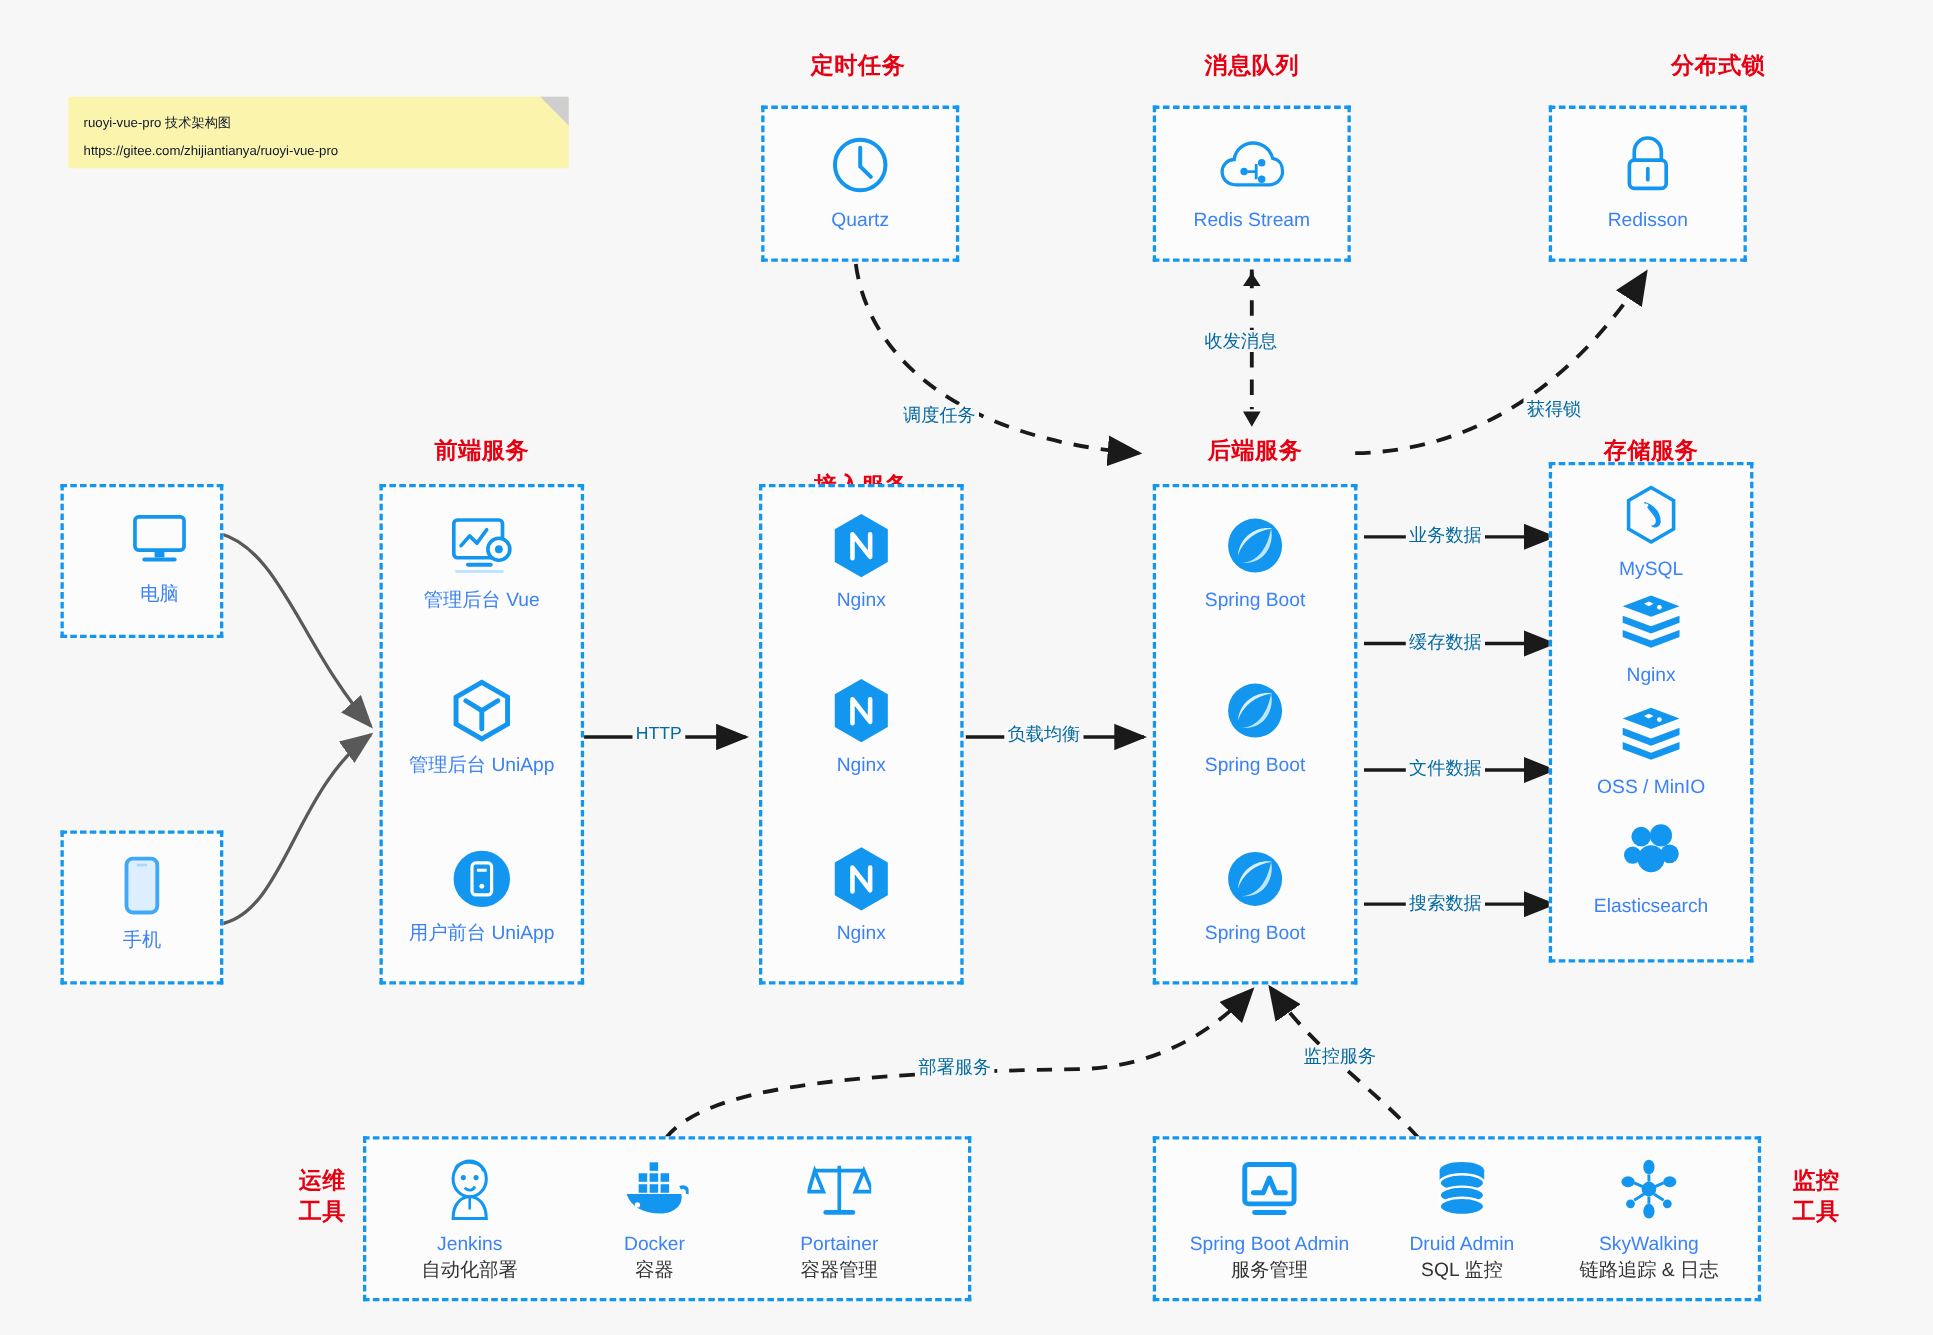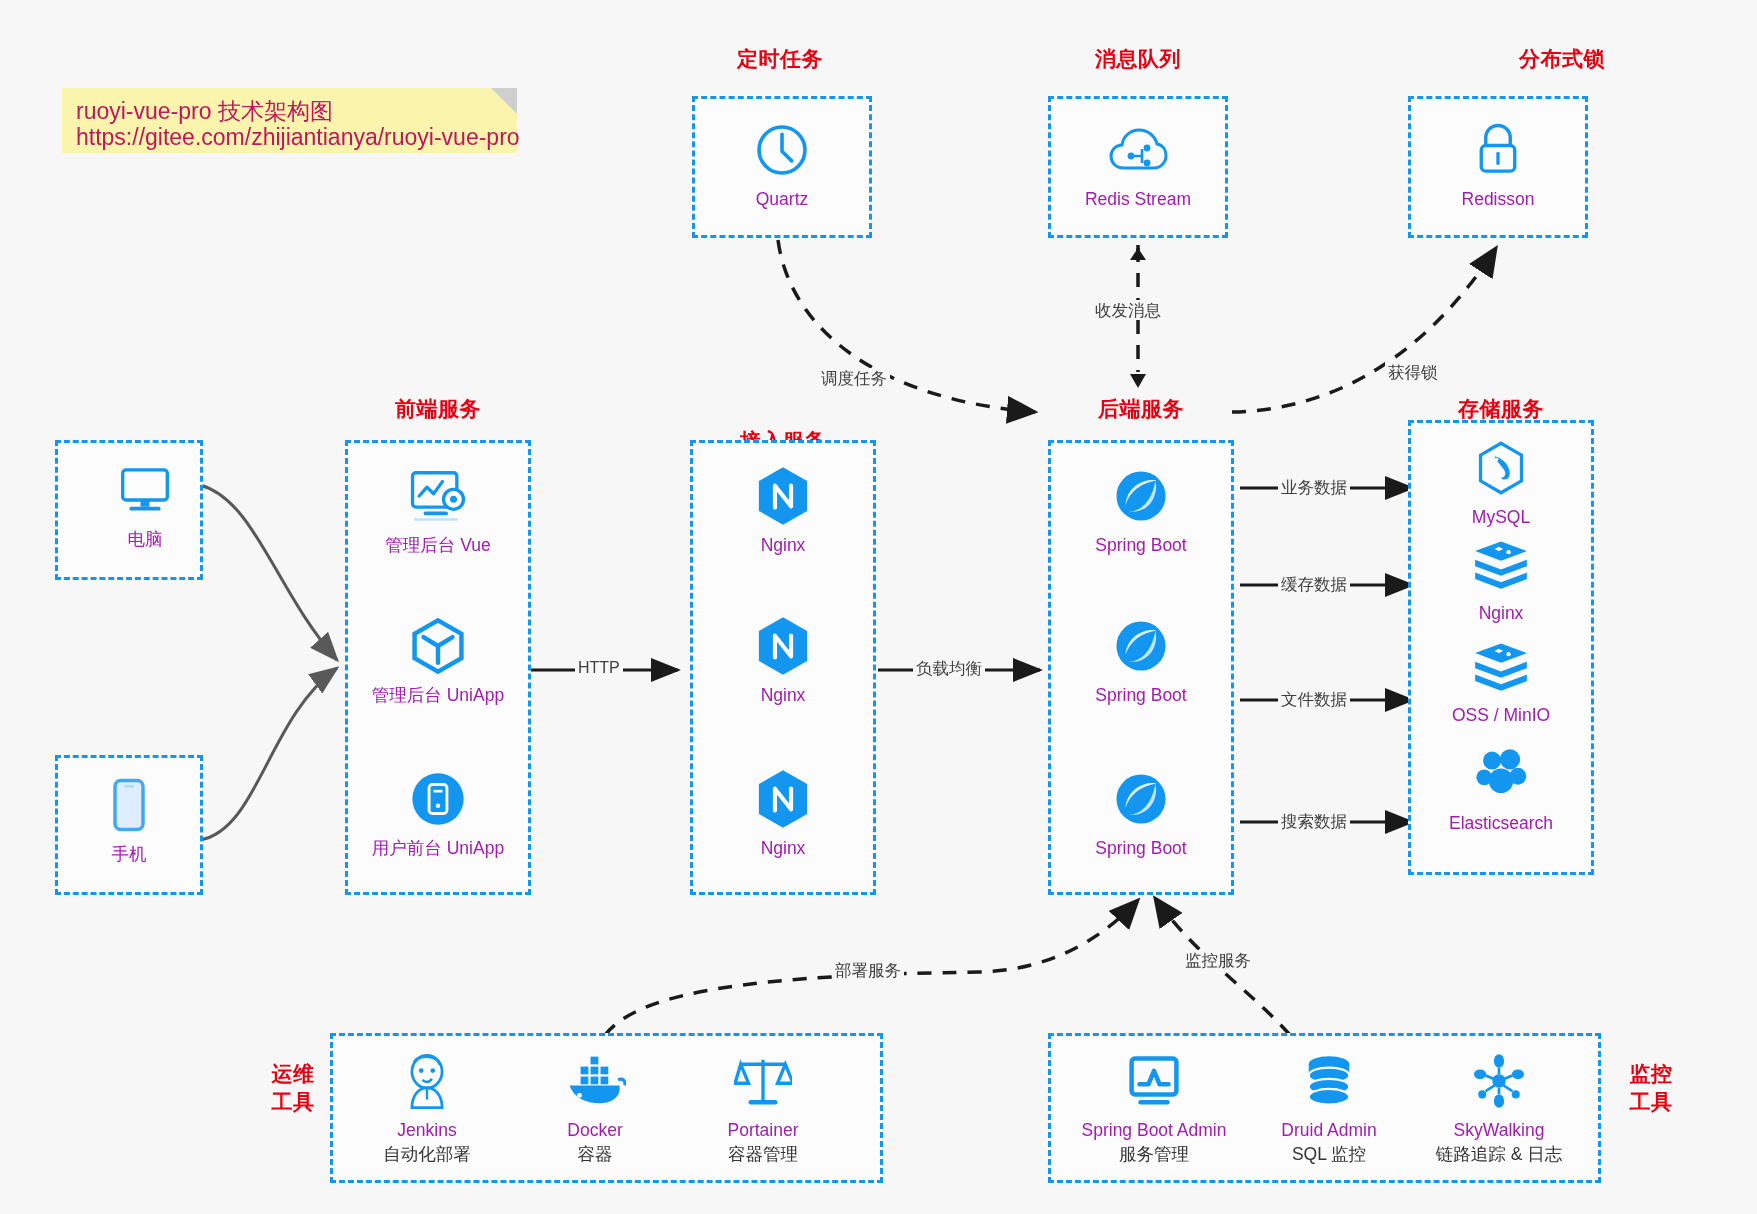--- a/index.html
+++ b/index.html
@@ -15,44 +15,44 @@
   
   .note{
     position:absolute;left:62px;top:88px;width:455px;height:65px;
     background:#fbf4ad;
     padding:10px 14px 0 14px;box-sizing:border-box;
   }
   .note .fold{
     position:absolute;right:0;top:0;width:0;height:0;
     border-left:26px solid transparent;border-top:26px solid #cfcfcf;
   }
-  .note .line{font-size:23px;color:#be185d;line-height:26px;white-space:nowrap;}
+  .note .line{font-size:12px;color:#0f172a;line-height:26px;white-space:nowrap;}
 
   
   .cap{
     position:absolute;color:#e60012;font-weight:bold;font-size:21px;
     text-align:center;white-space:nowrap;letter-spacing:.5px;
   }
   .cap.side{line-height:28px;}
 
   
   .box{
     position:absolute;box-sizing:border-box;
     border:3px dashed #1296f0;background:#fcfcfc;
   }
 
   
   .node{position:absolute;display:flex;flex-direction:column;align-items:center;justify-content:flex-start;}
   .node .ico{display:flex;align-items:center;justify-content:center;height:62px;}
-  .node .lbl{font-size:17.5px;color:#a21caf;margin-top:6px;white-space:nowrap;text-align:center;line-height:24px;}
+  .node .lbl{font-size:17.5px;color:#3b82f6;margin-top:6px;white-space:nowrap;text-align:center;line-height:24px;}
   .node .lbl2{font-size:17.5px;color:#333;white-space:nowrap;text-align:center;line-height:25px;}
 
   
   .elbl{
-    position:absolute;font-size:16px;color:#404040;background:#f7f7f7;
+    position:absolute;font-size:16px;color:#0369a1;background:#f7f7f7;
     padding:0 3px;white-space:nowrap;line-height:20px;
   }
   .elbl.cn{font-size:16.5px;}
 </style>
 </head>
 <body>
 
 <div id="canvas">
 
   <svg id="wires" viewBox="0 0 1757 1214">

